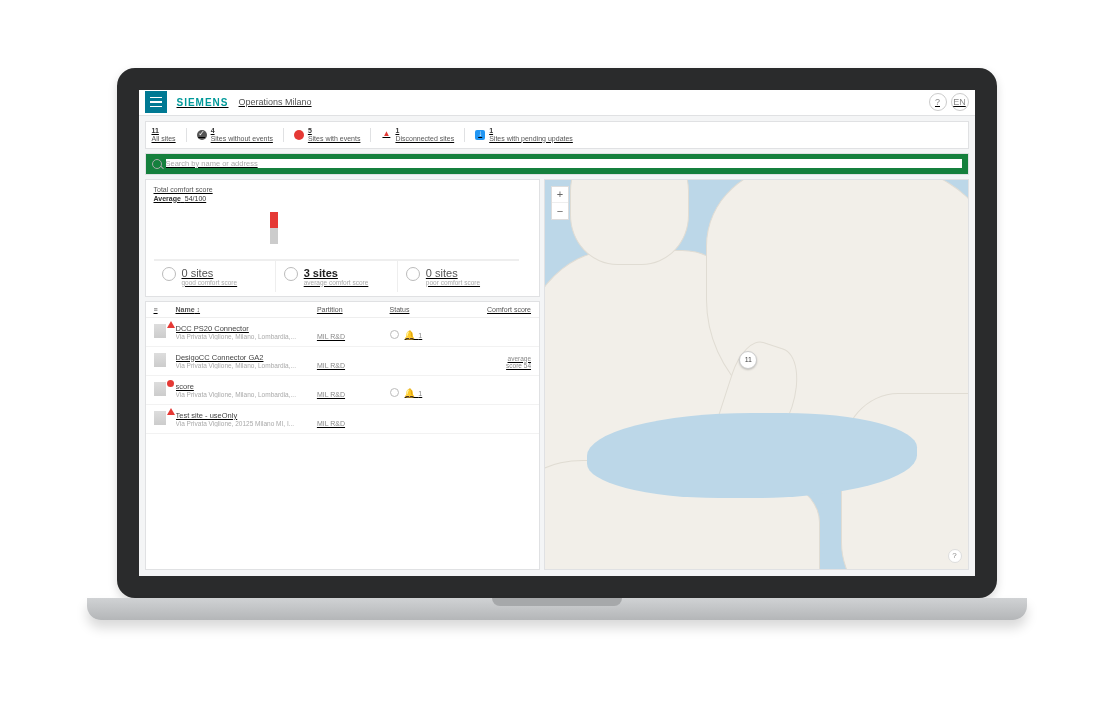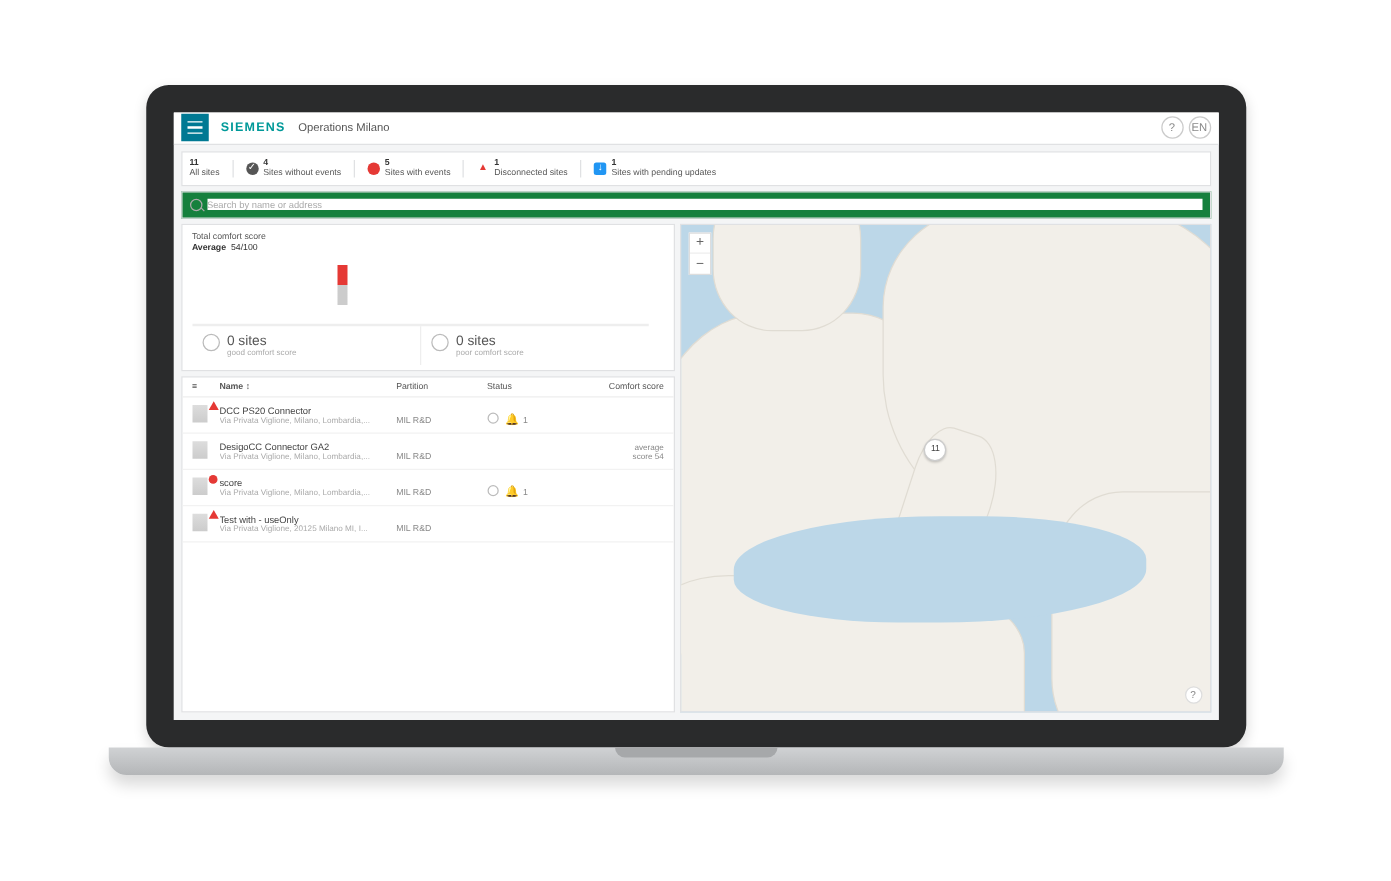--- a/index.html
+++ b/index.html
@@ -3,20 +3,21 @@
 <meta charset="utf-8">
 <style>
   * { box-sizing: border-box; margin: 0; padding: 0; font-family: Arial, Helvetica, sans-serif; }
   body { background: #fff; width: 1113px; height: 705px; display: flex; align-items: center; justify-content: center; }
 
   
   .laptop {
     width: 940px;
     height: 570px;
     position: relative;
+    text-decoration: underline;
   }
   .bezel {
     width: 880px;
     height: 530px;
     border: 22px solid #2a2b2c;
     border-radius: 18px;
     background: #fff;
     position: relative;
     margin: 0 auto;
     overflow: hidden;
@@ -211,20 +212,27 @@
               <div class="scorecard">
                 <span class="face"></span>
                 <div>
                     <div class="big">0 sites</div>
                     <div class="sub">good comfort score</div>
                   </div>
               </div>
               <div class="scorecard">
                 <span class="face"></span>
                 <div>
+                    <div class="big bold">3 sites</div>
+                    <div class="sub">average comfort score</div>
+                  </div>
+              </div>
+              <div class="scorecard">
+                <span class="face"></span>
+                <div>
                     <div class="big">0 sites</div>
                     <div class="sub">poor comfort score</div>
                   </div>
               </div>
             </div>
           </div>
 
           <div class="card tablecard">
             <div class="thead">
               <div class="c-icon">≡</div>
@@ -266,21 +274,21 @@
                   <div class="c-part">MIL R&amp;D</div>
                   <div class="c-stat">
                     <span class="clock"></span>
                     <span class="bell">🔔 <span style="font-size:7px;color:#888;">1</span></span>
                   </div>
                   <div class="c-comf"></div>
                 </div>
                 <div class="row">
                   <div class="c-icon"><span class="bld"></span><span class="badge-red-tri"></span></div>
                   <div class="c-name">
-                    <div class="nm">Test with - useOnly</div>
+                    <div class="nm">Test site - useOnly</div>
                     <div class="ad">Via Privata Viglione, 20125 Milano MI, I...</div>
                   </div>
                   <div class="c-part">MIL R&amp;D</div>
                   <div class="c-stat"></div>
                   <div class="c-comf"></div>
                 </div>
               </div>
           </div>
 
         </div>

